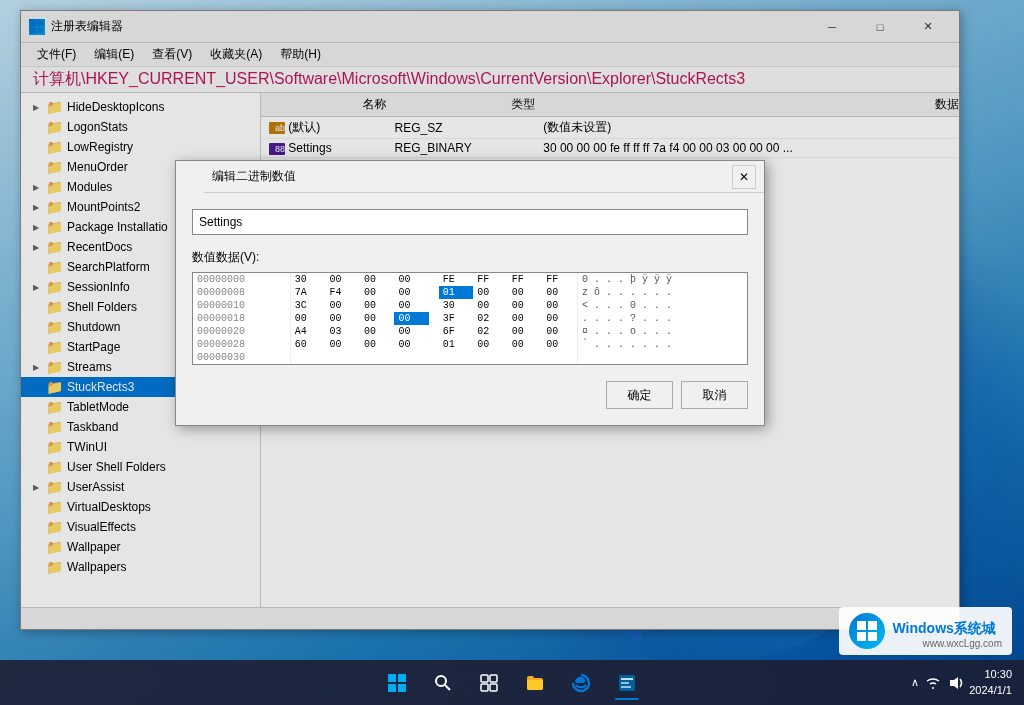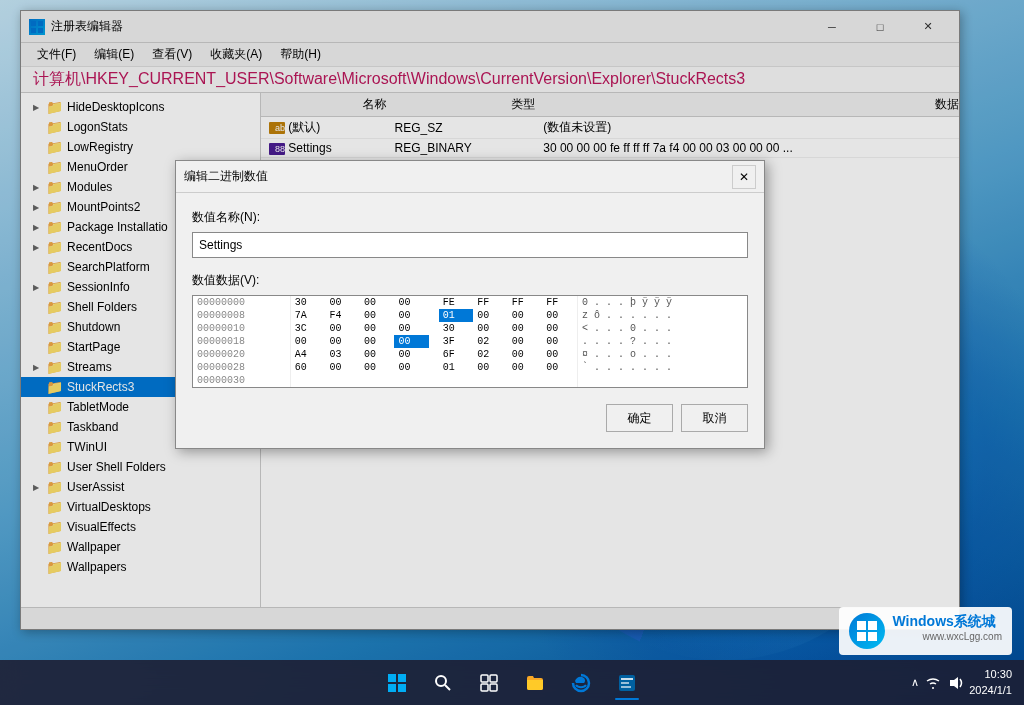--- a/index.html
+++ b/index.html
@@ -230,20 +230,21 @@
       top: 160px;
       left: 175px;
     }
     .dialog-title-bar {
       height: 32px;
       background: #f0f0f0;
       display: flex;
       align-items: center;
       padding: 0 8px;
       border-bottom: 1px solid #ccc;
+      margin-left: 28px;
     }
     .dialog-title-text {
       flex: 1;
       font-size: 12px;
     }
     .dialog-close-btn {
       width: 24px; height: 24px;
       border: 1px solid #ccc;
       background: #f0f0f0;
       cursor: pointer;
@@ -374,21 +375,21 @@
 
     
     .brand-badge {
       position: absolute;
       bottom: 50px;
       right: 12px;
       background: rgba(255,255,255,0.92);
       border-radius: 4px;
       padding: 6px 10px;
       display: flex;
-      align-items: flex-start;
+      align-items: flex-end;
       gap: 8px;
     }
     .brand-logo {
       width: 36px; height: 36px;
       background: linear-gradient(135deg, #0078d7, #00bcf2);
       border-radius: 50%;
       display: flex; align-items: center; justify-content: center;
       color: white;
       font-size: 16px;
       font-weight: bold;
@@ -601,21 +602,20 @@
 
 <div class="dialog-overlay">
   <div class="dialog">
 
     <div class="dialog-title-bar">
       <span class="dialog-title-text">编辑二进制数值</span>
       <button class="dialog-close-btn">✕</button>
     </div>
 
     <div class="dialog-content">
-      <div class="dialog-label">数值名称(N):</div>
       <input class="dialog-input" type="text" value="Settings" style="">
 
       <div class="dialog-label">数值数据(V):</div>
 
       <div class="hex-grid">
         <table class="hex-table">
           <tbody id="hex-body">
           <tr>
                 <td class="hex-addr">00000000</td>
                 <td class="hex-cell">30</td>

